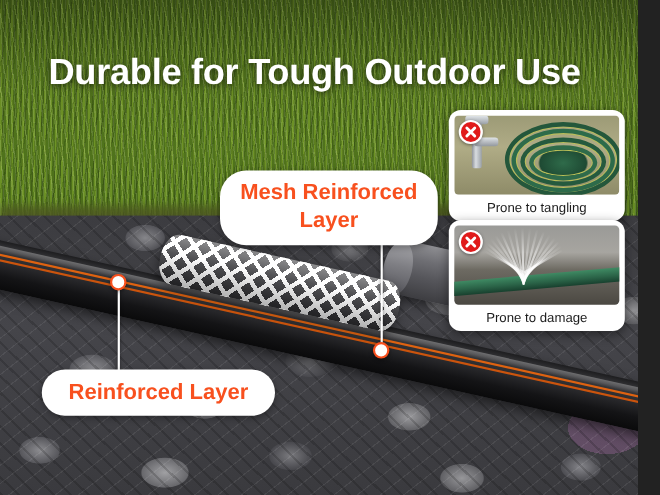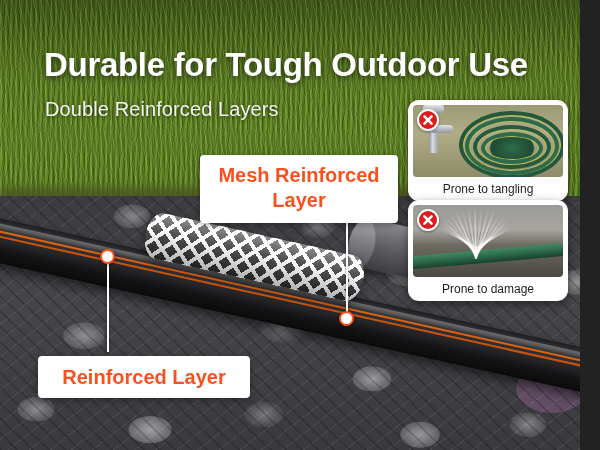--- a/index.html
+++ b/index.html
@@ -123,30 +123,30 @@
     text-shadow:0 2px 6px rgba(0,0,0,.55);white-space:nowrap;
   }
   .subhead{
     position:absolute;left:45px;top:98px;
     font-size:20px;color:#f2f4ee;letter-spacing:.1px;
     text-shadow:0 1px 4px rgba(0,0,0,.55);white-space:nowrap;
   }
 
   
   .pill{
-    position:absolute;background:#ffffff;border-radius:4px;
+    position:absolute;background:#ffffff;border-radius:24px;
     color:#f8501e;font-weight:bold;text-align:center;
     box-shadow:0 2px 7px rgba(0,0,0,.35);
   }
   .pill-mesh{
     left:200px;top:155px;width:178px;padding:8px 10px 10px;
     font-size:20px;line-height:25px;
   }
   .pill-reinforced{
-    left:38px;top:356px;width:196px;padding:9px 8px;
+    left:38px;top:336px;width:196px;padding:9px 8px;
     font-size:20px;line-height:24px;
   }
 
   
   .leader{position:absolute;width:2px;background:#ffffff;box-shadow:0 0 3px rgba(0,0,0,.5);}
   .leader-a{left:107px;top:262px;height:90px;}
   .leader-b{left:346px;top:210px;height:108px;}
   .dot{
     position:absolute;width:15px;height:15px;border-radius:50%;
     background:#ffffff;border:2px solid #f8501e;box-sizing:border-box;
@@ -233,21 +233,20 @@
       <div class="hose-gloss"></div>
       <div class="hose-stripe s1"></div>
       <div class="hose-stripe s2"></div>
     </div>
     <div class="hose-cuff"></div>
     <div class="hose-cuff-cap"></div>
     <div class="mesh"></div>
   </div>
 
   <div class="headline">Durable for Tough Outdoor Use</div>
-  <div class="subhead">Double Reinforced Layers</div>
 
   <div class="leader leader-a"></div>
   <div class="leader leader-b"></div>
   <div class="dot dot-a"></div>
   <div class="dot dot-b"></div>
 
   <div class="pill pill-mesh">Mesh Reinforced Layer</div>
   <div class="pill pill-reinforced">Reinforced Layer</div>
 
   <div class="card card-1">

